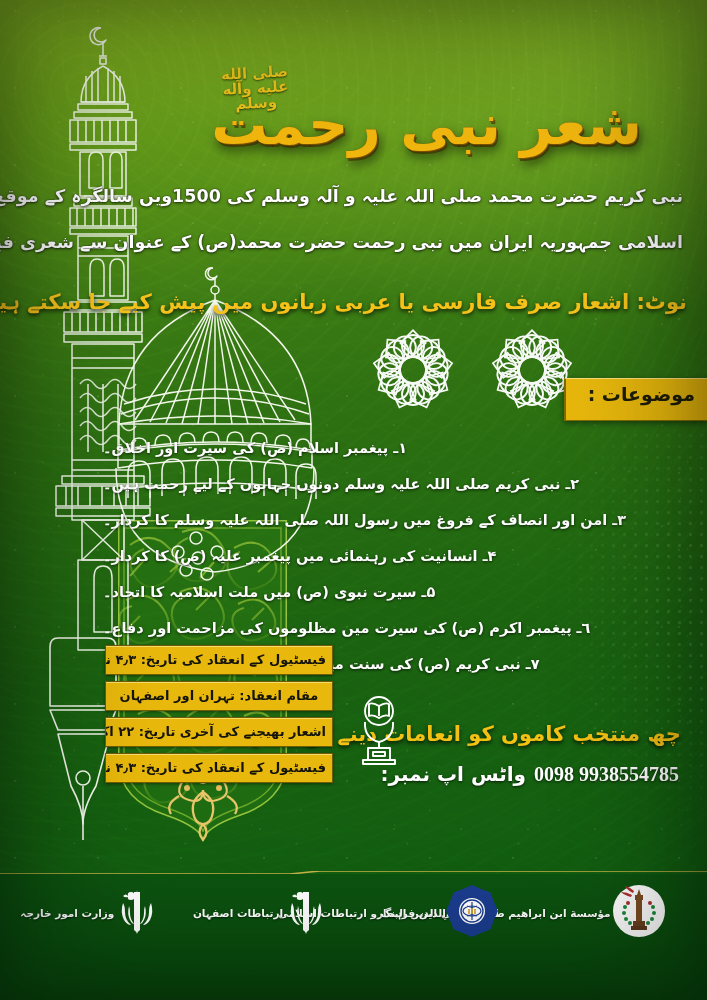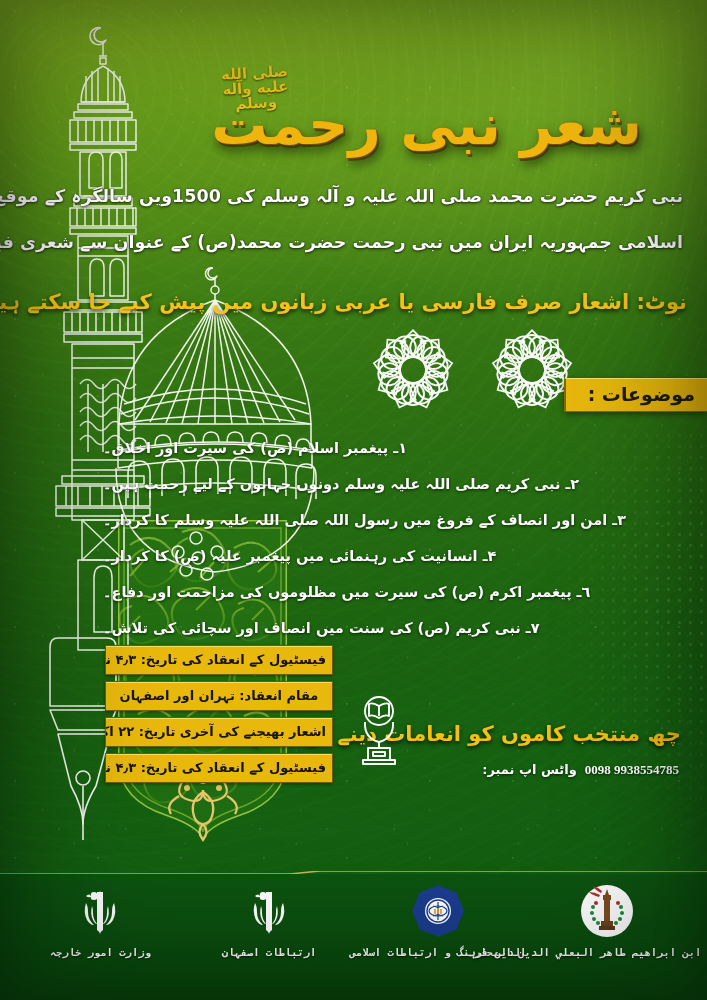--- a/index.html
+++ b/index.html
@@ -127,21 +127,21 @@
     text-shadow:0 2px 4px rgba(0,0,0,.75);
     white-space:nowrap;
   }
 
   
   .topics-badge{
     position:absolute;right:0;top:378px;
     background:#e8b80c;
     color:#1d1d07;
     font-size:19px;font-weight:bold;
-    padding:4px 12px 6px 22px;
+    padding:4px 12px 15px 22px;
     border-left:2px solid #7f6a05;
     border-top:1px solid #fbe17a;
     border-bottom:1px solid #7f6a05;
     box-shadow:0 2px 6px rgba(0,0,0,.45);
     letter-spacing:0px;
     white-space:nowrap;
   }
 
   .topics{
     position:absolute;right:24px;top:440px;width:580px;
@@ -169,21 +169,21 @@
   .trophy{position:absolute;left:349px;top:694px;width:60px;height:72px;pointer-events:none;}
 
   
   .contact{
     position:absolute;right:28px;width:520px;
     text-align:right;color:#ffffff;
     font-weight:bold;
     text-shadow:0 1px 3px rgba(0,0,0,.72);
     white-space:nowrap;
   }
-  .contact-wa{top:762px;font-size:13px;}
+  .contact-wa{top:762px;font-size:20px;}
   .contact-em{top:798px;font-size:19px;}
   .contact .val{font-family:"Liberation Serif","DejaVu Serif",serif;direction:ltr;display:inline-block;margin-left:8px;}
 
   
   .infobox-wrap{
     position:absolute;left:105px;top:645px;width:228px;
   }
   .infobox{
     background:#e8b80c;
     border:1px solid #6f5c04;
@@ -208,21 +208,21 @@
   }
   .footer-rule svg{display:block;}
   .logos{
     position:absolute;left:0;right:0;top:6px;height:118px;
     display:flex;flex-direction:row-reverse;align-items:flex-start;
     justify-content:space-around;
     padding:0 16px;
   }
   .logo{
     width:120px;
-    display:flex;flex-direction:column;align-items:center;font-family:Liberation Mono, monospace;
+    display:flex;flex-direction:row;align-items:center;
   }
   .logo .mark{height:62px;display:flex;align-items:center;justify-content:center;}
   .logo .cap{
     margin-top:5px;
     color:#ffffff;
     font-size:10.5px;
     font-weight:bold;
     text-align:center;
     line-height:1.25;
     text-shadow:0 1px 2px rgba(0,0,0,.6);
@@ -606,20 +606,21 @@
 
   <div class="note">نوٹ: اشعار صرف فارسی یا عربی زبانوں میں پیش کیے جا سکتے ہیں۔</div>
 
   <div class="topics-badge">موضوعات :</div>
 
   <div class="topics">
     <div class="topic">١ـ پیغمبر اسلام (ص) کی سیرت اور اخلاق۔</div>
     <div class="topic">٢ـ نبی کریم صلی اللہ علیہ وسلم دونوں جہانوں کے لیے رحمت ہیں۔</div>
     <div class="topic">٣ـ امن اور انصاف کے فروغ میں رسول اللہ صلی اللہ علیہ وسلم کا کردار۔</div>
     <div class="topic">۴ـ انسانیت کی رہنمائی میں پیغمبر علیہ (ص) کا کردار۔</div>
+    <div class="topic">۵ـ سیرت نبوی (ص) میں ملت اسلامیہ کا اتحاد۔</div>
     <div class="topic">٦ـ پیغمبر اکرم (ص) کی سیرت میں مظلوموں کی مزاحمت اور دفاع۔</div>
     <div class="topic">٧ـ نبی کریم (ص) کی سنت میں انصاف اور سچائی کی تلاش۔</div>
   </div>
 
   <div class="prize">چھ منتخب کاموں کو انعامات دینے کے ساتھ</div>
 
   <div class="trophy">
     <svg width="60" height="72" viewBox="0 0 60 72" fill="none" xmlns="http://www.w3.org/2000/svg">
       <g stroke="#ffffff" stroke-width="1.9" fill="none" stroke-linejoin="round">
         <circle cx="30" cy="17" r="14"></circle>

